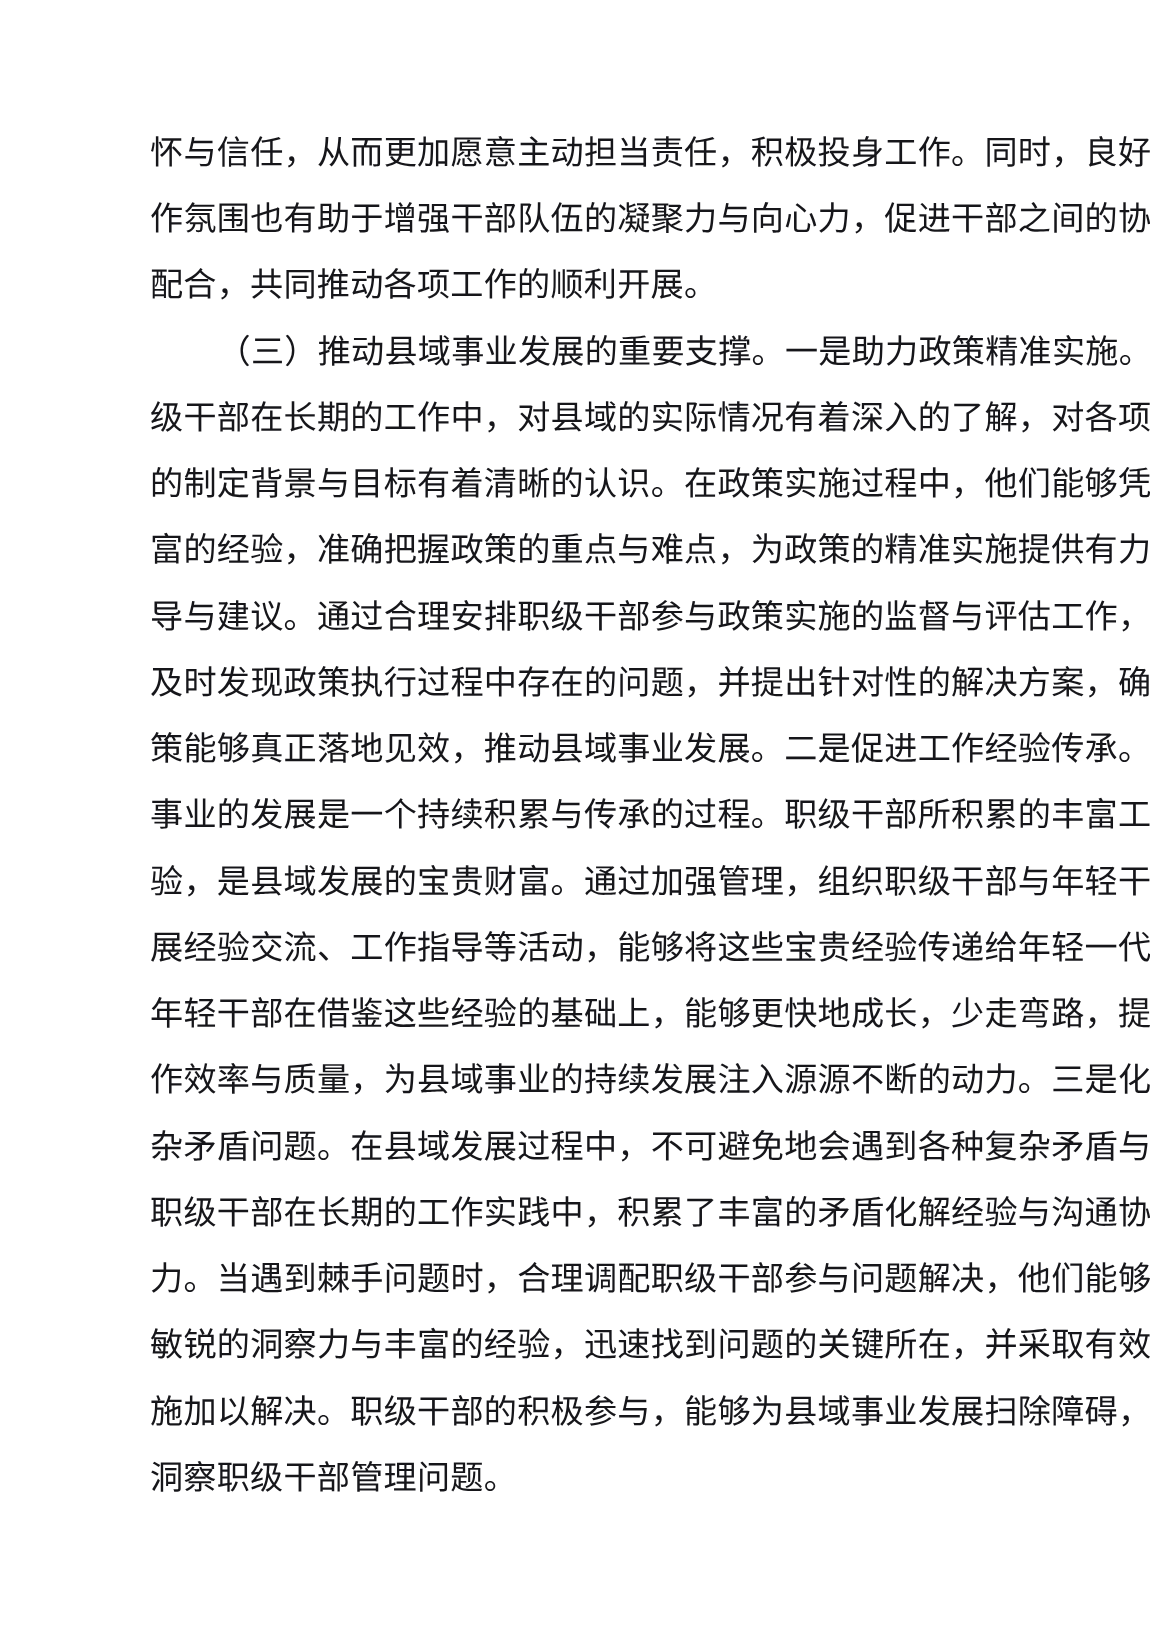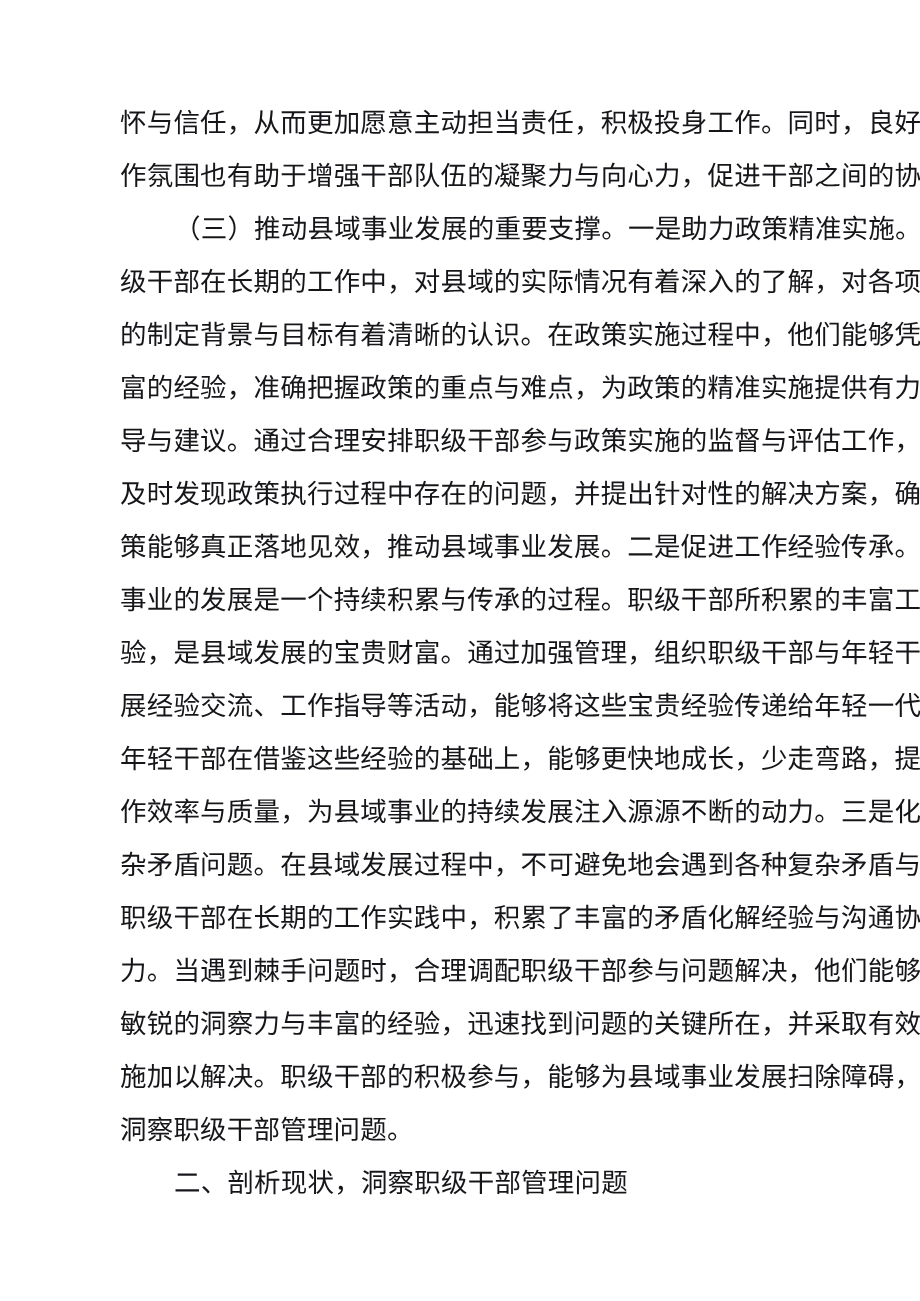--- a/index.html
+++ b/index.html
@@ -115,20 +115,21 @@
           <span>，</span>
           <span>促</span>
           <span>进</span>
           <span>干</span>
           <span>部</span>
           <span>之</span>
           <span>间</span>
           <span>的</span>
           <span>协</span>
         </div>
+        <div class="line last">配合，共同推动各项工作的顺利开展。</div>
       </div>
       <div class="paragraph">
         <div class="line justify indent">
           <span>（</span>
           <span>三</span>
           <span>）</span>
           <span>推</span>
           <span>动</span>
           <span>县</span>
           <span>域</span>
@@ -661,17 +662,14 @@
           <span>发</span>
           <span>展</span>
           <span>扫</span>
           <span>除</span>
           <span>障</span>
           <span>碍</span>
           <span>，</span>
         </div>
         <div class="line last">洞察职级干部管理问题。</div>
       </div>
-      <div class="paragraph">
-        <div class="line last indent">二、剖析现状，洞察职级干部管理问题</div>
-      </div>
     </div>
 </div>
 
 </body></html>

